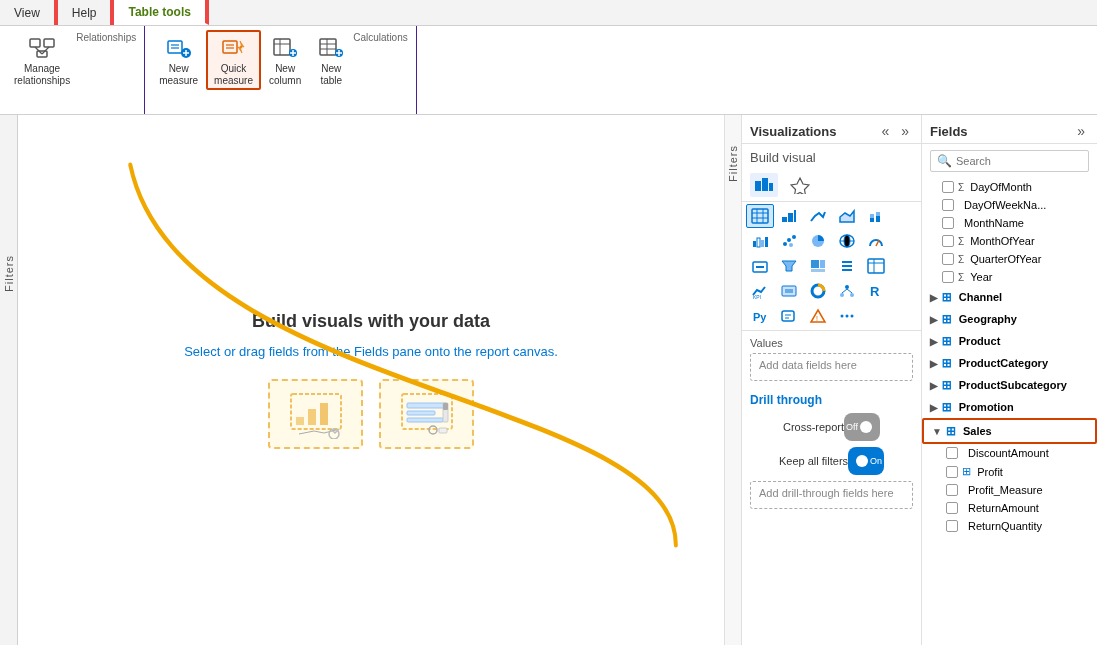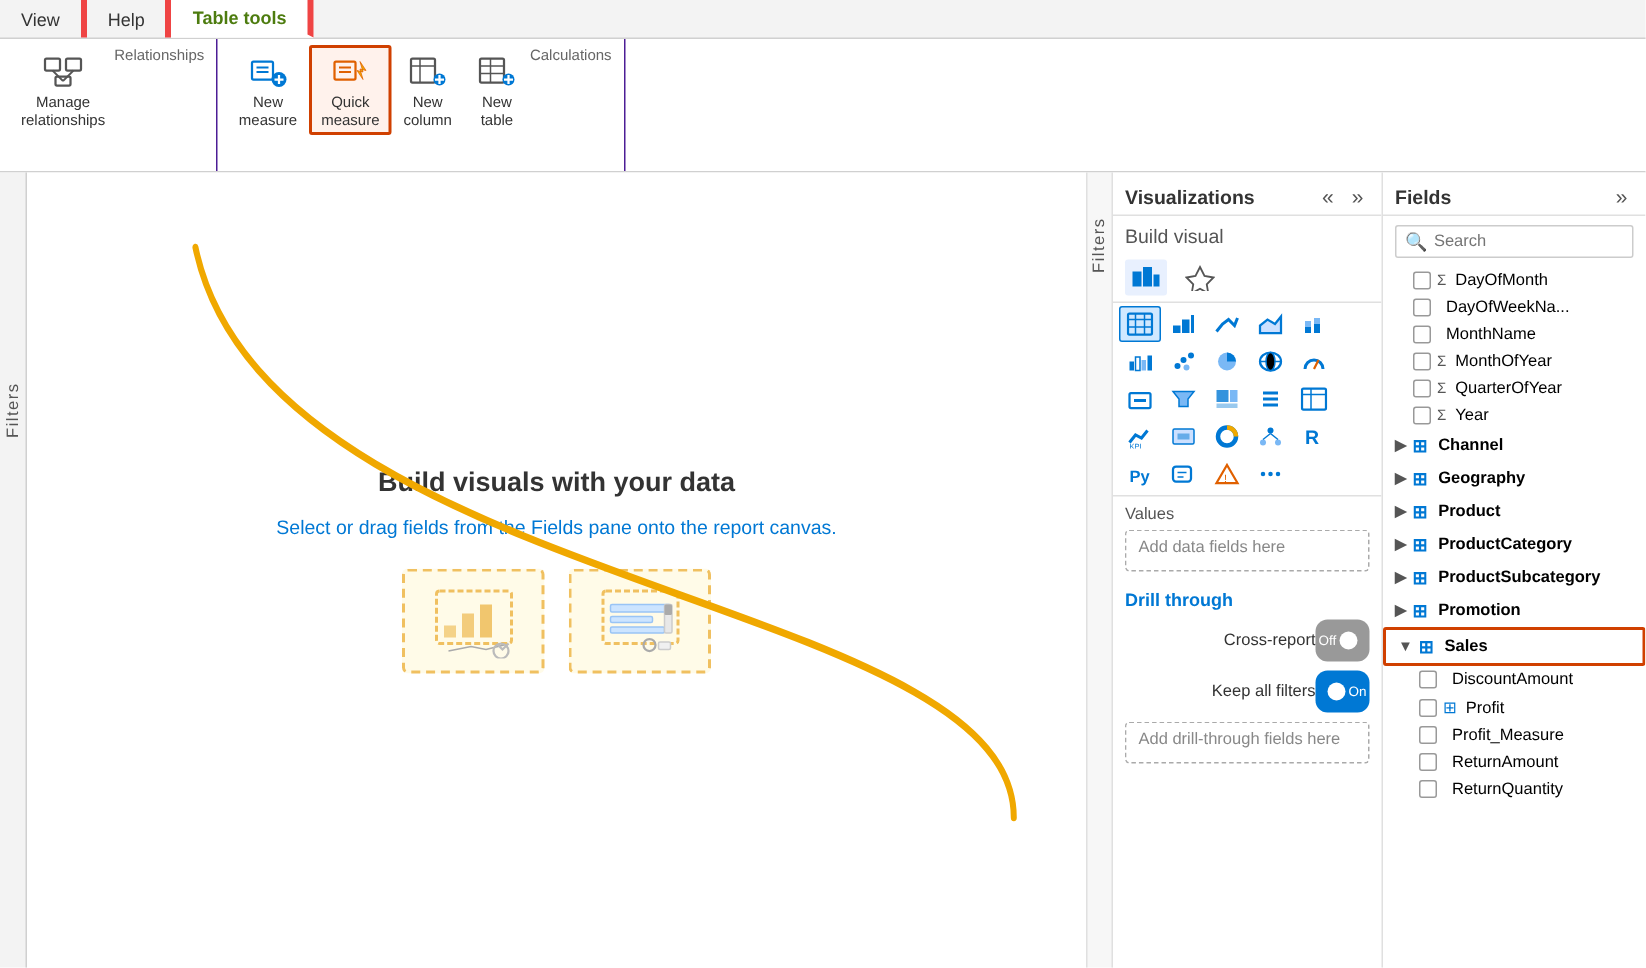--- a/index.html
+++ b/index.html
@@ -258,21 +258,21 @@
       padding: 5px 8px;
       font-size: 11px;
       color: #888;
       min-height: 28px;
     }
     .drill-section { padding: 6px 8px; }
     .drill-label { font-size: 12px; font-weight: 600; color: #0078d4; margin-bottom: 6px; }
     .drill-row {
       display: flex;
       align-items: center;
-      justify-content: flex-end;
+      justify-content: center;
       margin-bottom: 6px;
     }
     .drill-row-label { font-size: 11px; color: #333; }
     .toggle-switch {
       width: 36px; height: 28px;
       border-radius: 8px;
       display: flex; align-items: center;
       cursor: pointer;
       padding: 0;
     }

